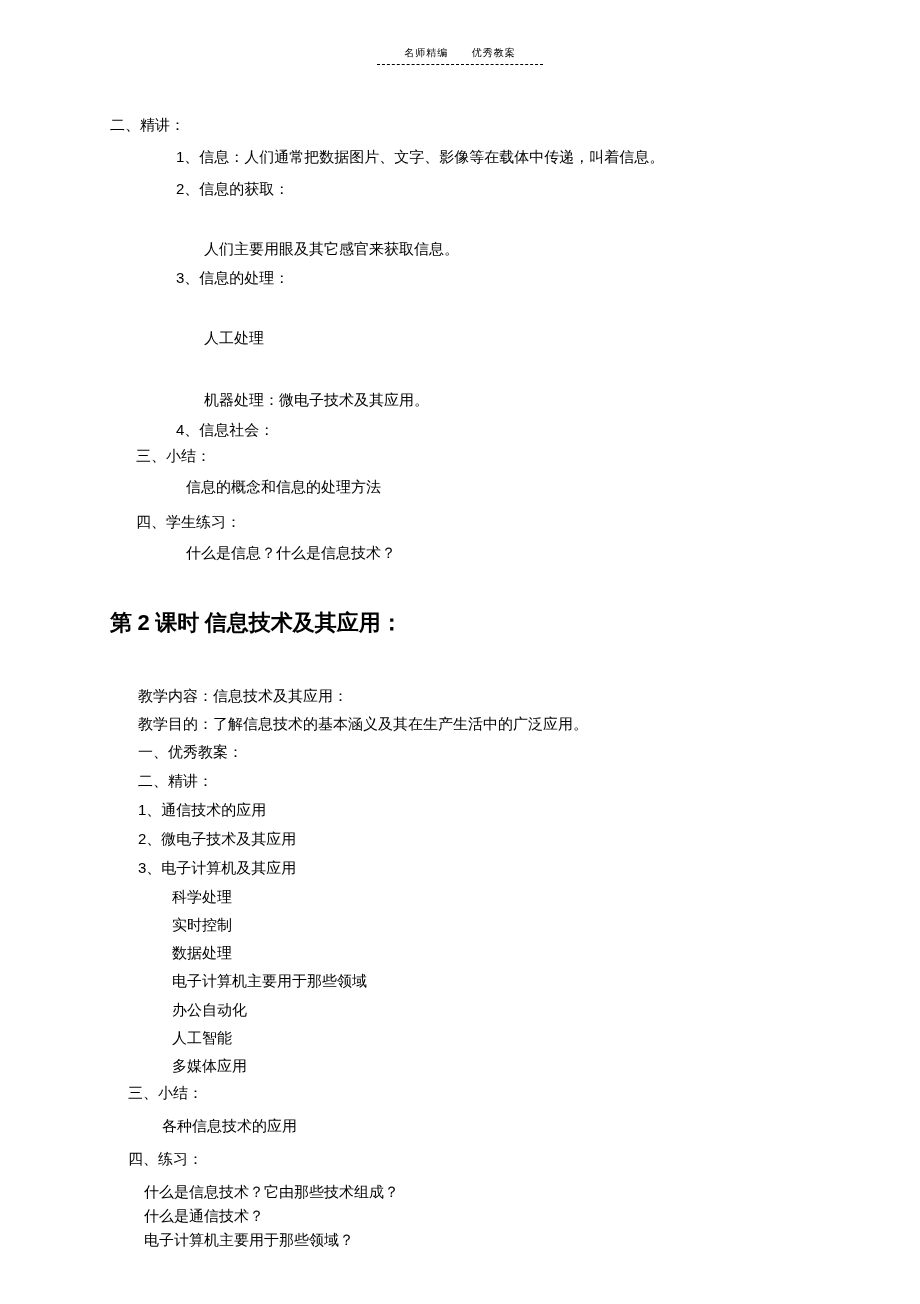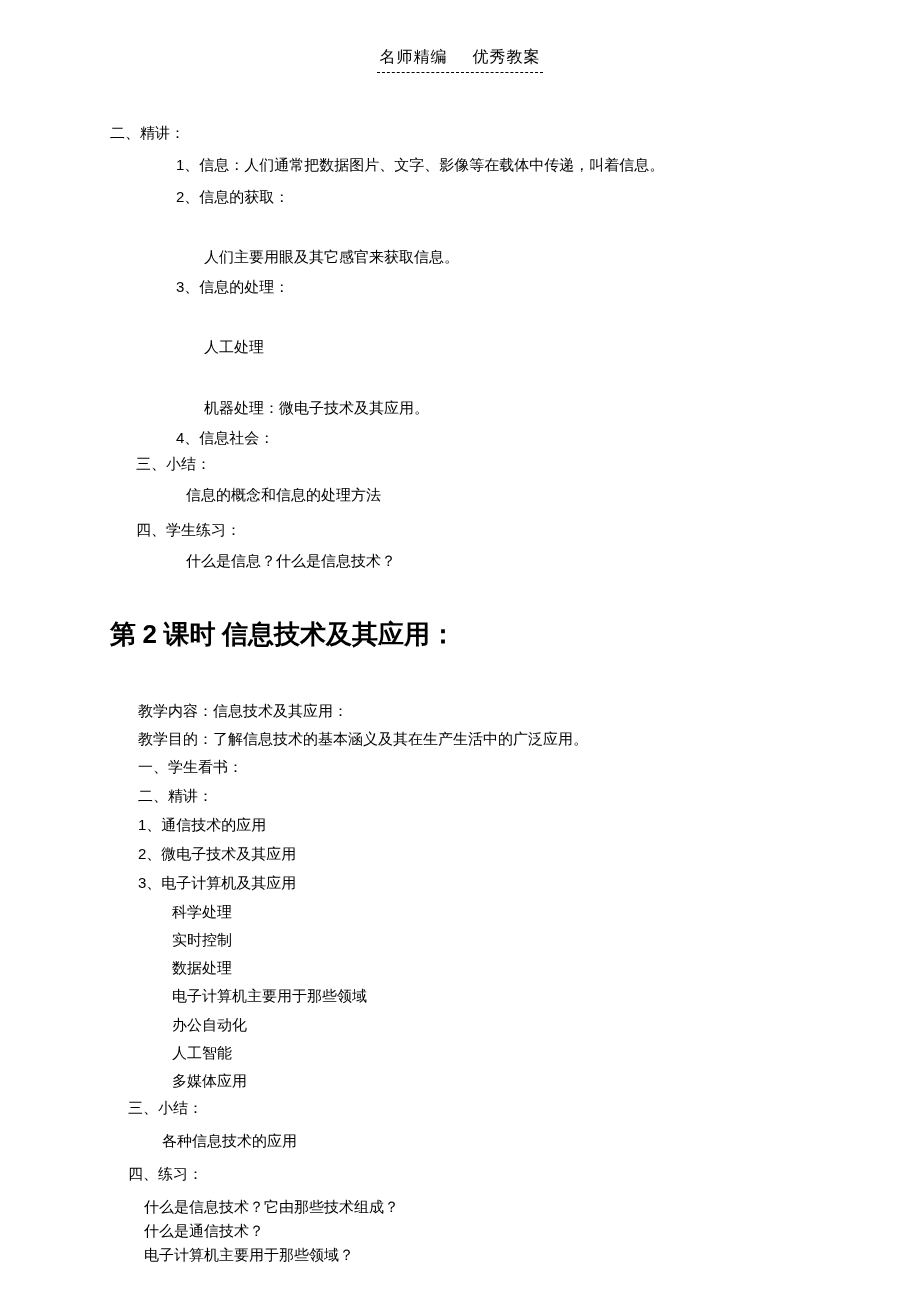--- a/index.html
+++ b/index.html
@@ -11,41 +11,41 @@
       font-size: 15px;
       color: #000;
       line-height: 1.4;
       position: relative;
     }
     .page {
       padding: 46px 110px 60px 110px;
     }
     .header {
       text-align: center;
-      font-size: 16px;
+      font-size: 10px;
       letter-spacing: 1px;
       margin-bottom: 4px;
     }
     .header .left { margin-right: 20px; }
     .header-underline {
       width: 166px;
       margin: 0 auto 50px auto;
       border-bottom: 1px dashed #000;
       letter-spacing: 6px;
       text-align: center;
       font-size: 0;
     }
     .sec-lvl0 { margin-left: 0; margin-bottom: 10px; }
     .sec-lvl1 { margin-left: 26px; margin-bottom: 10px; }
     .sec-lvl2 { margin-left: 66px; margin-bottom: 10px; }
     .sec-lvl3 { margin-left: 94px; margin-bottom: 6px; line-height: 1.55; margin-top: 38px; }
     .sec-lvl2b { margin-left: 66px; margin-bottom: 4px; line-height: 1.55; }
     .num { font-family: Arial, sans-serif; }
     .title-h2 {
-      font-size: 26px;
+      font-size: 22px;
       font-weight: bold;
       margin-top: 44px;
       margin-bottom: 46px;
       font-family: "SimSun", "宋体", serif;
     }
     .title-h2 .num { font-family: Arial, sans-serif; }
     .block2 { margin-left: 28px; }
     .line { margin-bottom: 5px; line-height: 1.55; }
     .line-lvl0 { margin-left: 0; }
     .line-lvl1 { margin-left: 34px; }
@@ -90,21 +90,21 @@
   <div class="sec-lvl1" style="margin-top:14px;font-family:Liberation Serif, serif;">四、学生练习：</div>
   <div class="sec-lvl2" style="margin-left:76px;">什么是信息？什么是信息技术？</div>
 
   <div class="title-h2">
     <span>第 </span><span class="num">2</span><span> 课时  信息技术及其应用：</span>
   </div>
 
   <div class="block2">
     <div class="line line-lvl0">教学内容：信息技术及其应用：</div>
     <div class="line line-lvl0">教学目的：了解信息技术的基本涵义及其在生产生活中的广泛应用。</div>
-    <div class="line line-lvl0">一、学生看书：</div>
+    <div class="line line-lvl0">一、优秀教案：</div>
     <div class="line line-lvl0">二、精讲：</div>
 
     <div class="line line-lvl0">
       <span class="num">1</span><span>、通信技术的应用</span>
     </div>
     <div class="line line-lvl0">
       <span class="num">2</span><span>、微电子技术及其应用</span>
     </div>
     <div class="line line-lvl0">
       <span class="num">3</span><span>、电子计算机及其应用</span>

